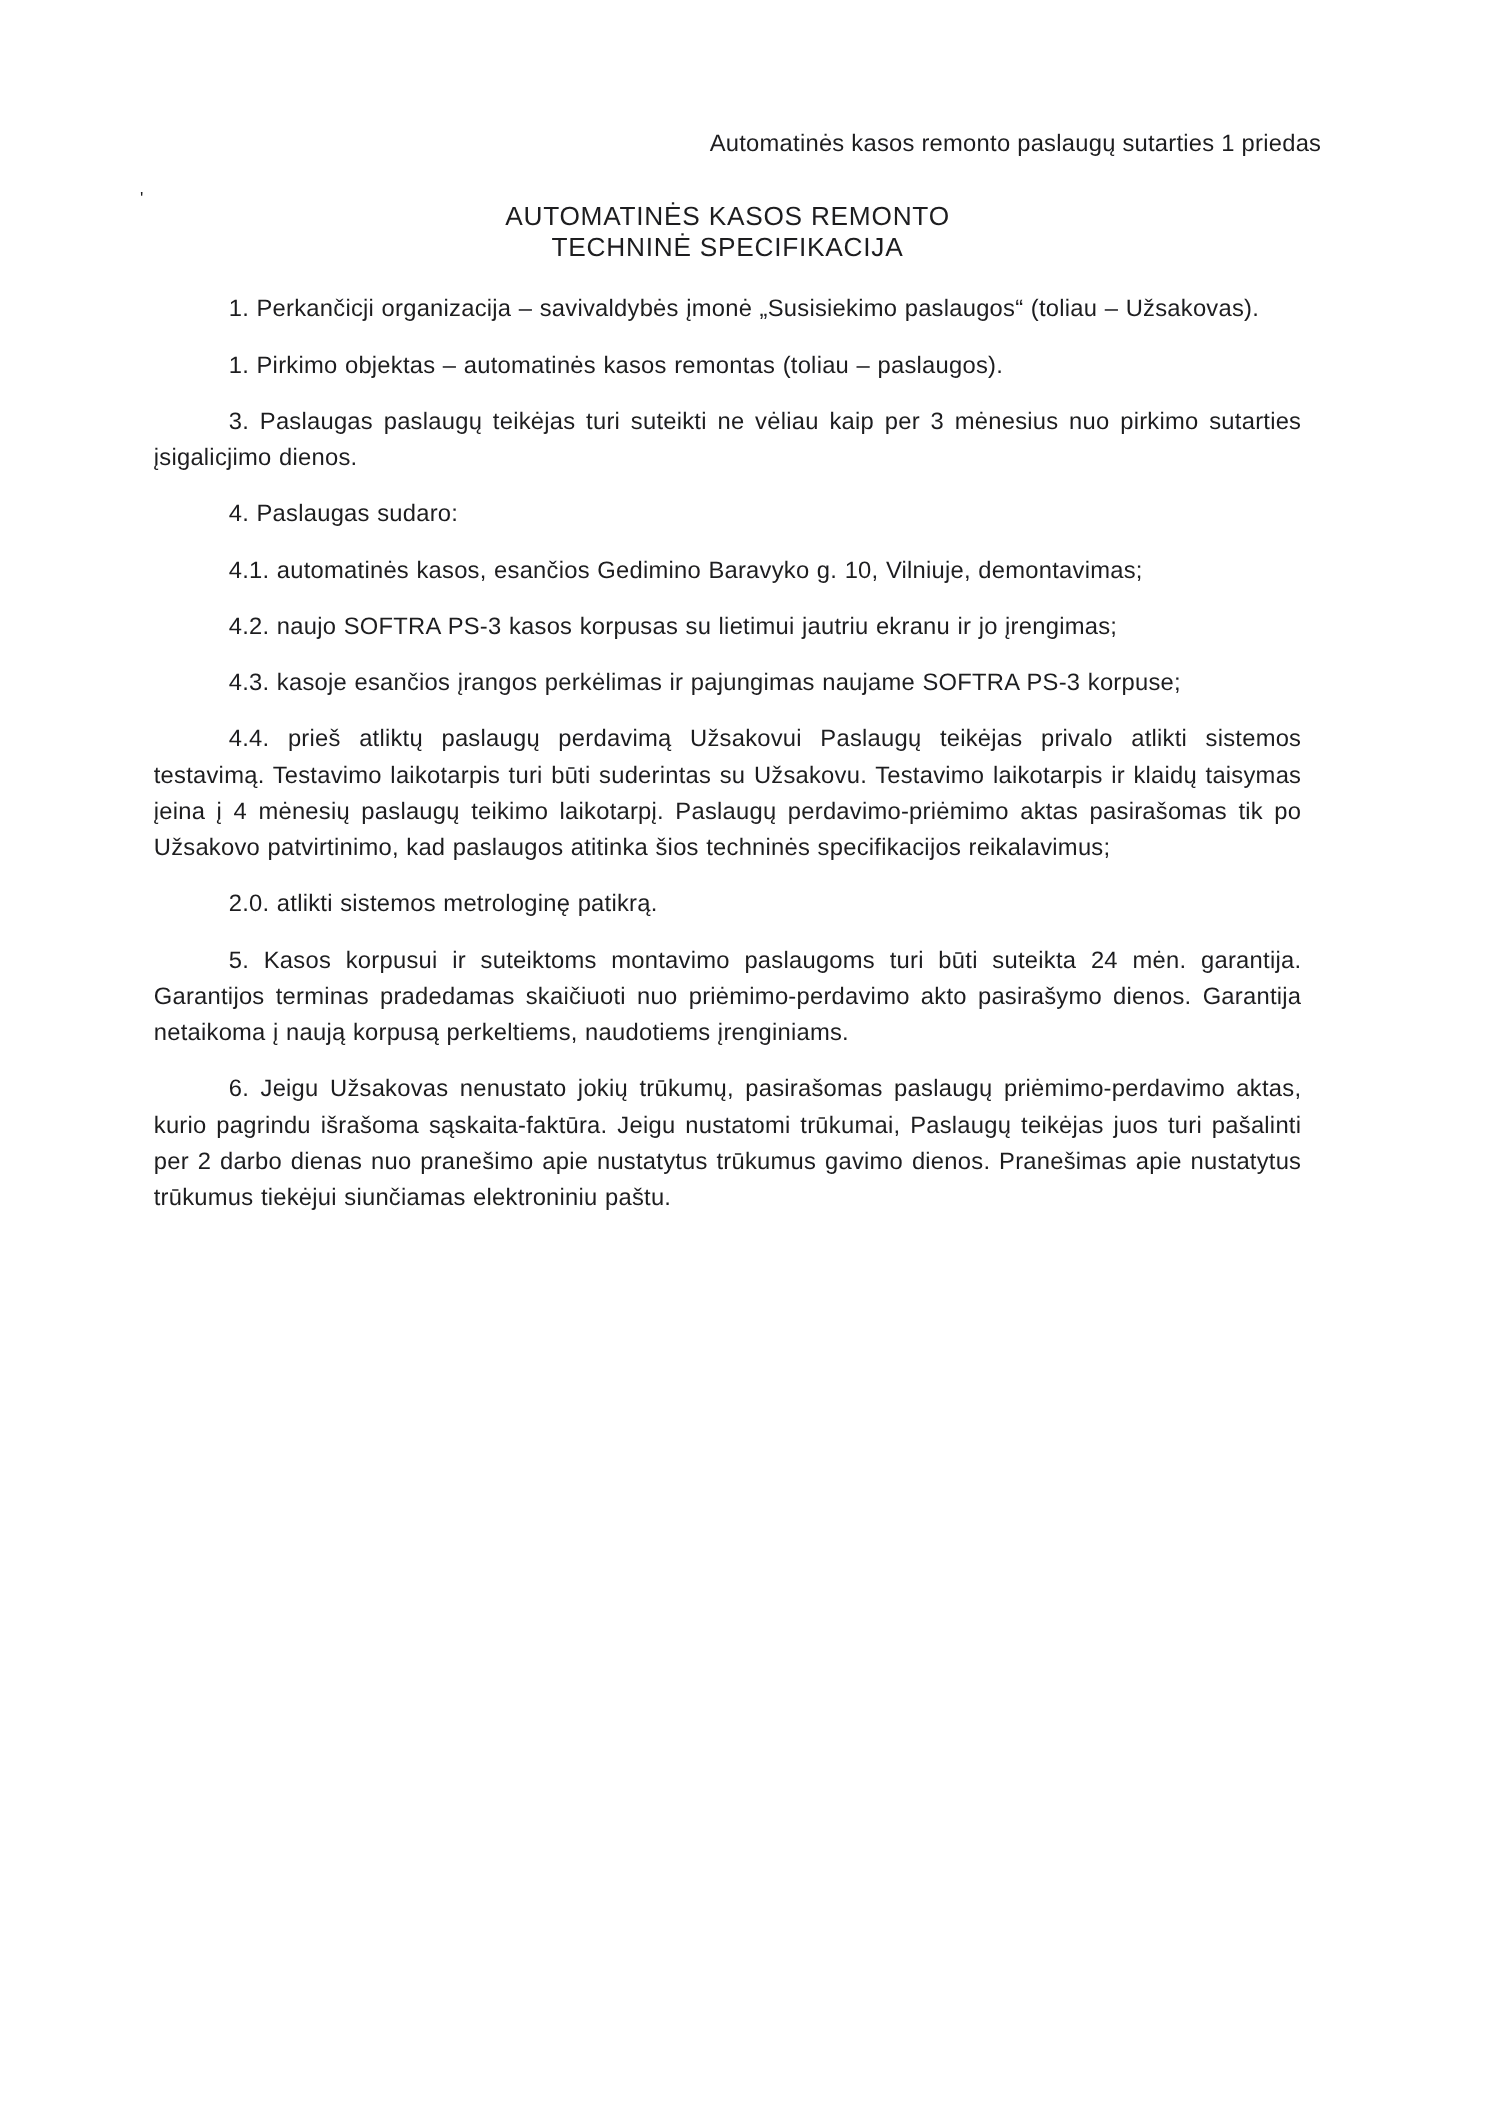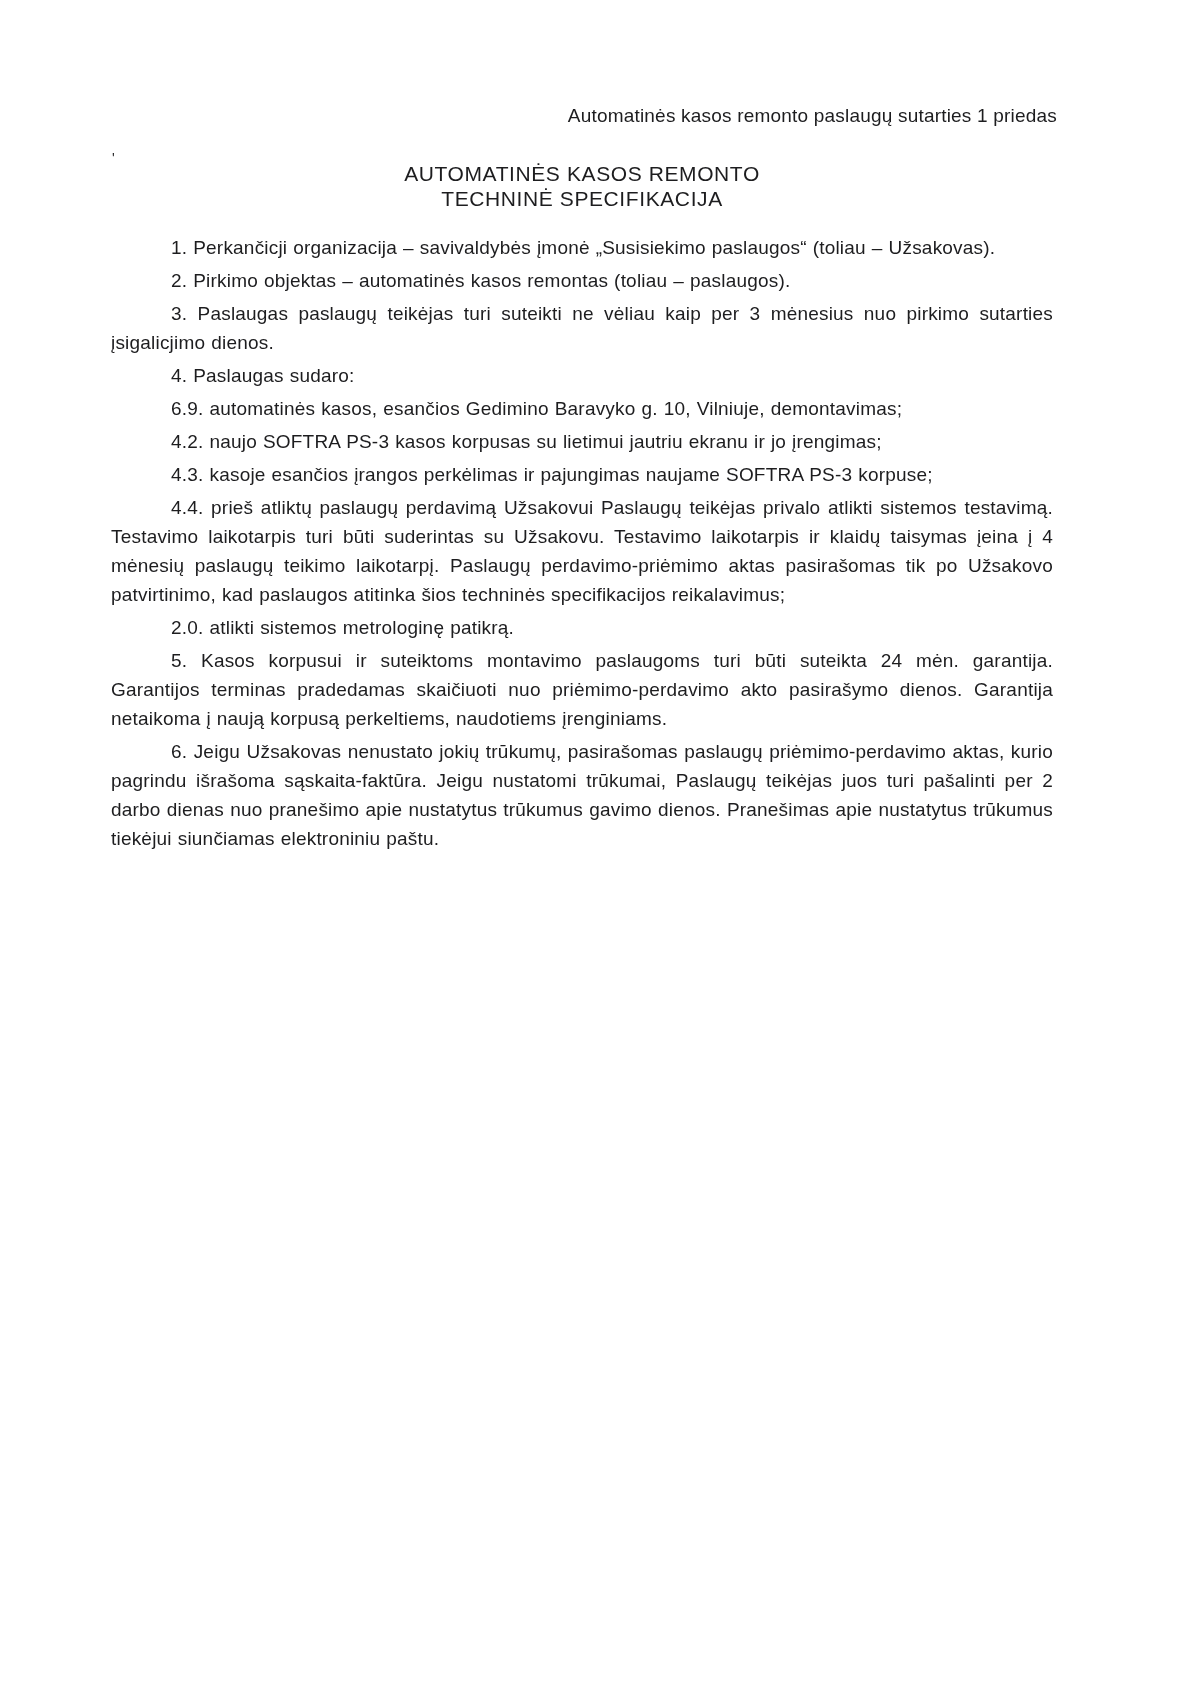--- a/index.html
+++ b/index.html
@@ -34,21 +34,21 @@
   }
   .doc-title {
     text-align: center;
     font-weight: normal;
     font-size: 21px;
     line-height: 25px;
     letter-spacing: 0.6px;
     margin: 0 0 22px 0;
   }
   .body-text p {
-    margin: 4px;
+    margin: 16px;
     font-size: 19px;
     line-height: 29px;
     letter-spacing: 0.2px;
     text-align: justify;
     text-indent: 60px;
     word-spacing: 0.5px;
   }
 </style>
 </head>
 <body>
@@ -59,24 +59,24 @@
 
   <p class="header-note">Automatinės kasos remonto paslaugų sutarties 1 priedas</p>
 
   <div class="doc-title">
     <div>AUTOMATINĖS KASOS REMONTO</div>
     <div>TECHNINĖ SPECIFIKACIJA</div>
   </div>
 
   <div class="body-text">
     <p>1. Perkančicji organizacija – savivaldybės įmonė „Susisiekimo paslaugos“ (toliau – Užsakovas).</p>
-    <p>2. Pirkimo objektas – automatinės kasos remontas (toliau – paslaugos).</p>
+    <p>1. Pirkimo objektas – automatinės kasos remontas (toliau – paslaugos).</p>
     <p>3. Paslaugas paslaugų teikėjas turi suteikti ne vėliau kaip per 3 mėnesius nuo pirkimo sutarties įsigalicjimo dienos.</p>
     <p>4. Paslaugas sudaro:</p>
-    <p>6.9. automatinės kasos, esančios Gedimino Baravyko g. 10, Vilniuje, demontavimas;</p>
+    <p>4.1. automatinės kasos, esančios Gedimino Baravyko g. 10, Vilniuje, demontavimas;</p>
     <p>4.2. naujo SOFTRA PS-3 kasos korpusas su lietimui jautriu ekranu ir jo įrengimas;</p>
     <p>4.3. kasoje esančios įrangos perkėlimas ir pajungimas naujame SOFTRA PS-3 korpuse;</p>
     <p>4.4. prieš atliktų paslaugų perdavimą Užsakovui Paslaugų teikėjas privalo atlikti sistemos testavimą. Testavimo laikotarpis turi būti suderintas su Užsakovu. Testavimo laikotarpis ir klaidų taisymas įeina į 4 mėnesių paslaugų teikimo laikotarpį. Paslaugų perdavimo-priėmimo aktas pasirašomas tik po Užsakovo patvirtinimo, kad paslaugos atitinka šios techninės specifikacijos reikalavimus;</p>
     <p>2.0. atlikti sistemos metrologinę patikrą.</p>
     <p>5. Kasos korpusui ir suteiktoms montavimo paslaugoms turi būti suteikta 24 mėn. garantija. Garantijos terminas pradedamas skaičiuoti nuo priėmimo-perdavimo akto pasirašymo dienos. Garantija netaikoma į naują korpusą perkeltiems, naudotiems įrenginiams.</p>
     <p>6. Jeigu Užsakovas nenustato jokių trūkumų, pasirašomas paslaugų priėmimo-perdavimo aktas, kurio pagrindu išrašoma sąskaita-faktūra. Jeigu nustatomi trūkumai, Paslaugų teikėjas juos turi pašalinti per 2 darbo dienas nuo  pranešimo apie nustatytus trūkumus gavimo dienos. Pranešimas apie nustatytus trūkumus tiekėjui siunčiamas elektroniniu paštu.</p>
   </div>
 
 </div>
 

